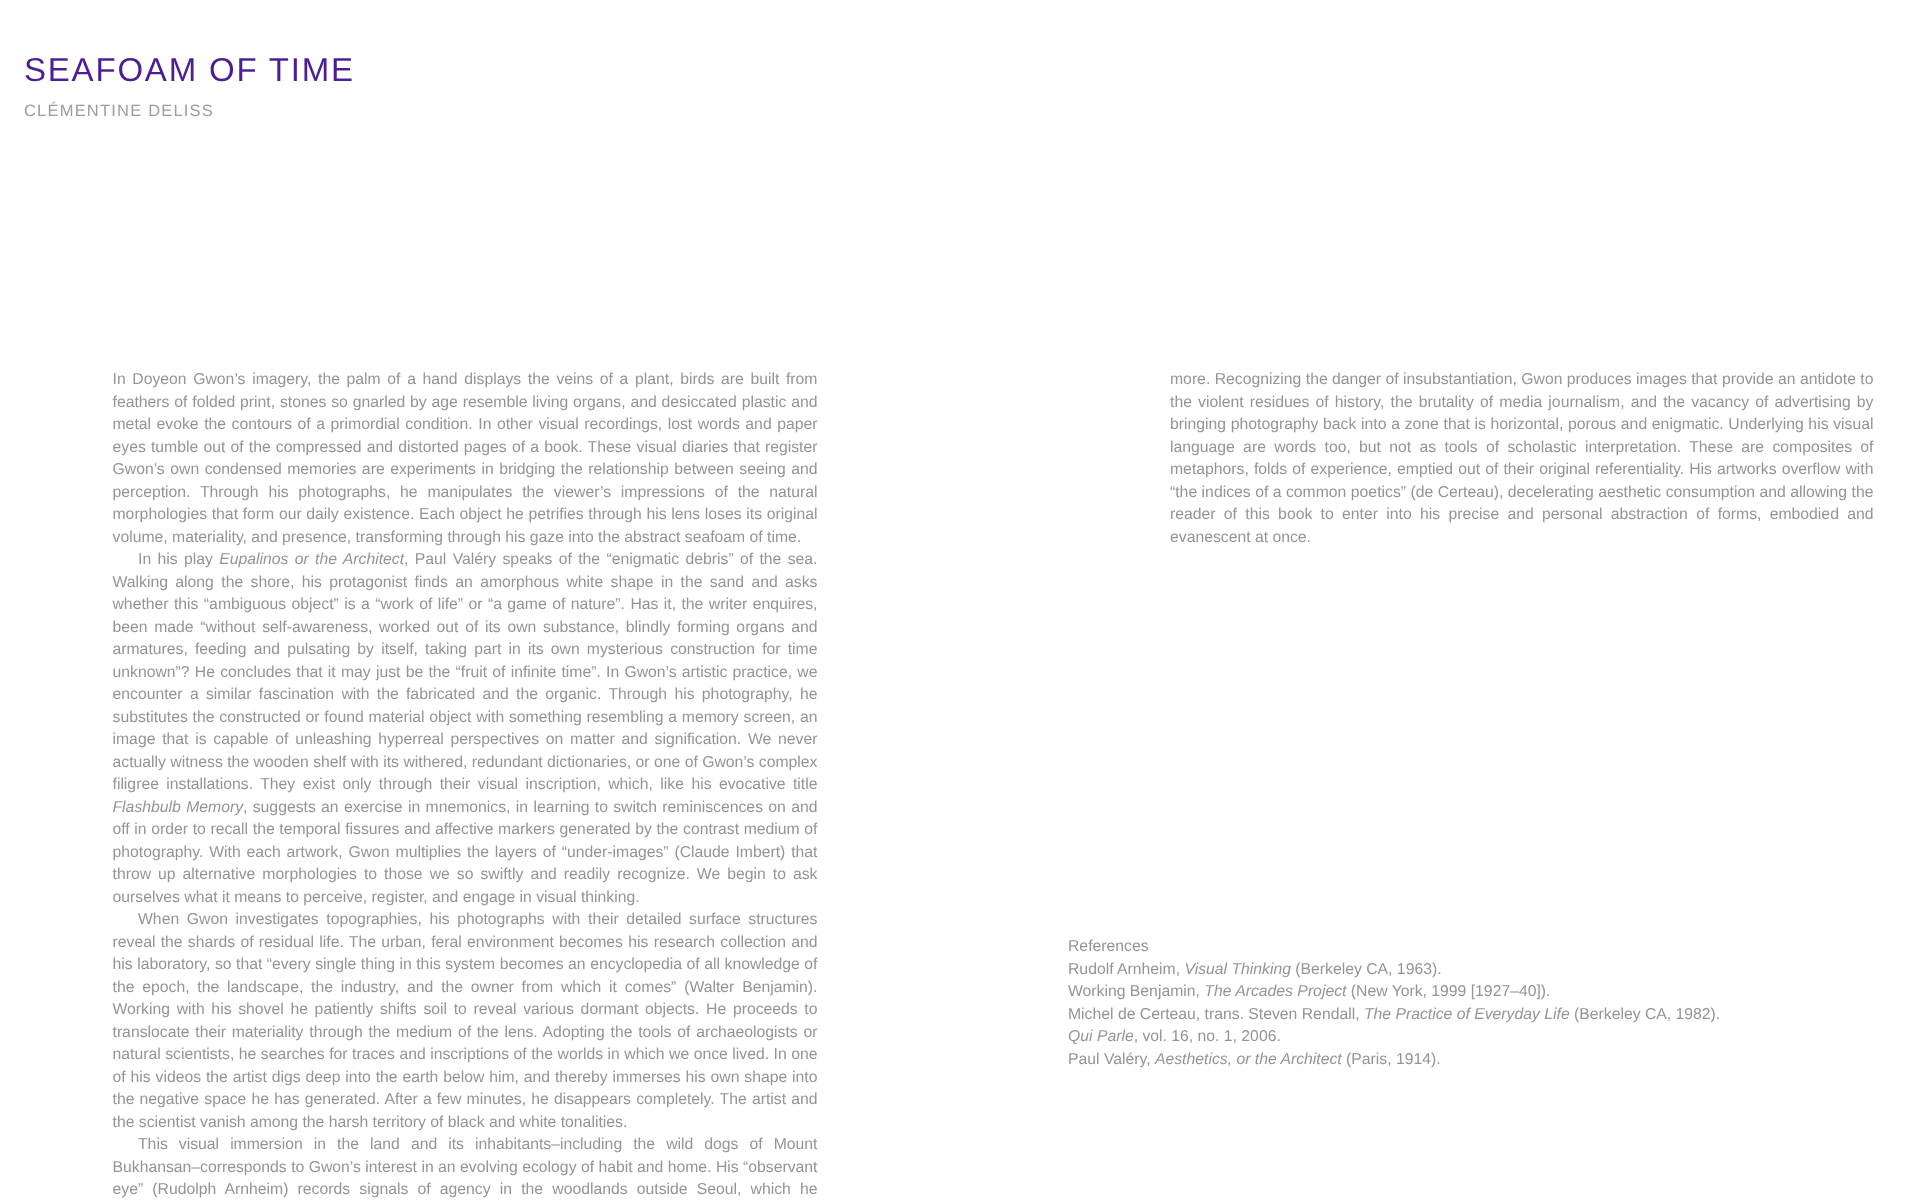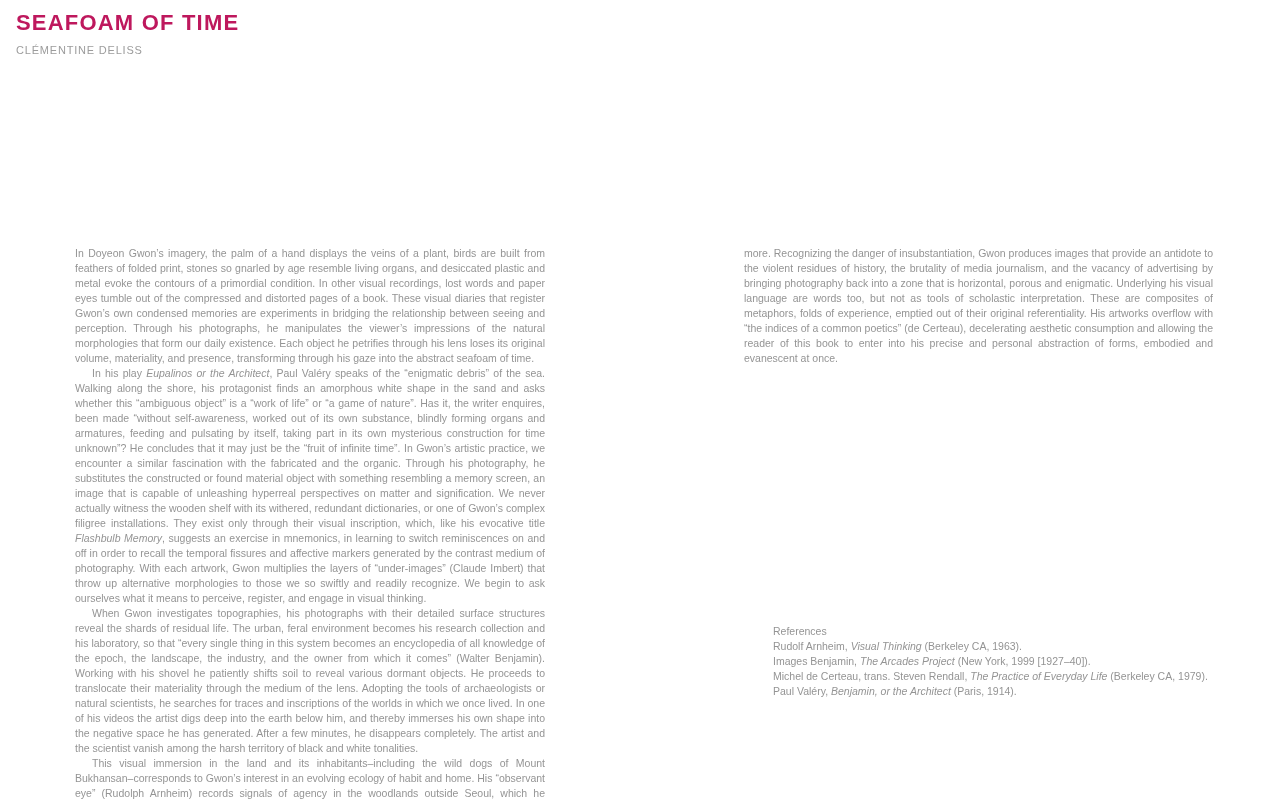--- a/index.html
+++ b/index.html
@@ -19,25 +19,26 @@
     inset: 0;
     background: #ffffff;
   }
   .masthead {
     position: absolute;
     left: 16px;
     top: 11px;
   }
   .title {
     font-size: 22px;
-    font-weight: 700;
+    font-weight: 400;
     letter-spacing: 1.2px;
-    color: #be185d;
+    color: #4c1d95;
     line-height: 1.1;
     white-space: nowrap;
+    margin-top: 24px;
   }
   .author {
     margin-top: 9px;
     font-size: 11px;
     font-weight: 400;
     letter-spacing: 0.8px;
     color: #9c9c9c;
     white-space: nowrap;
   }
   .col {
@@ -45,35 +46,35 @@
     color: #949494;
     font-size: 10.5px;
     line-height: 15px;
   }
   .col-left {
     left: 75px;
     top: 246px;
     width: 470px;
   }
   .col-right {
-    left: 744px;
+    left: 780px;
     top: 246px;
     width: 469px;
   }
   .col p {
     margin: 0;
     text-align: justify;
     text-justify: inter-word;
   }
   .col p.indent {
     text-indent: 17px;
   }
   .references {
     position: absolute;
-    left: 773px;
+    left: 712px;
     top: 624px;
     width: 469px;
     color: #949494;
     font-size: 10.5px;
     line-height: 15px;
   }
   .references p {
     margin: 0;
     text-align: left;
   }
@@ -99,18 +100,19 @@
     <p class="indent"><span>This visual immersion in the land and its inhabitants–including the wild dogs of Mount Bukhansan–corresponds to Gwon’s interest in an evolving ecology of habit and home. His “observant eye” (Rudolph Arnheim) records signals of agency in the woodlands outside Seoul, which he transforms through his finely crafted archaeology of perception. When, in a digital epoch, things are nothing more than virtual apparitions, we have to re-learn how to apprehend corporeal presence once</span></p>
   </section>
 
   <section class="col col-right">
     <p><span>more. Recognizing the danger of insubstantiation, Gwon produces images that provide an antidote to the violent residues of history, the brutality of media journalism, and the vacancy of advertising by bringing photography back into a zone that is horizontal, porous and enigmatic. Underlying his visual language are words too, but not as tools of scholastic interpretation. These are composites of metaphors, folds of experience, emptied out of their original referentiality. His artworks overflow with “the indices of a common poetics” (de Certeau), decelerating aesthetic consumption and allowing the reader of this book to enter into his precise and personal abstraction of forms, embodied and evanescent at once.</span></p>
   </section>
 
   <section class="references">
     <p>References</p>
     <p><span>Rudolf Arnheim, </span><span class="it">Visual Thinking</span><span> (Berkeley CA, 1963).</span></p>
-    <p><span>Images Benjamin, </span><span class="it">The Arcades Project</span><span> (New York, 1999 [1927–40]).</span></p>
-    <p><span>Michel de Certeau, trans. Steven Rendall, </span><span class="it">The Practice of Everyday Life</span><span> (Berkeley CA, 1979).</span></p>
-    <p><span>Paul Valéry, </span><span class="it">Benjamin, or the Architect</span><span> (Paris, 1914).</span></p>
+    <p><span>Working Benjamin, </span><span class="it">The Arcades Project</span><span> (New York, 1999 [1927–40]).</span></p>
+    <p><span>Michel de Certeau, trans. Steven Rendall, </span><span class="it">The Practice of Everyday Life</span><span> (Berkeley CA, 1982).</span></p>
+    <p><span class="it">Qui Parle</span><span>, vol. 16, no. 1, 2006.</span></p>
+    <p><span>Paul Valéry, </span><span class="it">Aesthetics, or the Architect</span><span> (Paris, 1914).</span></p>
   </section>
 
 </div>
 
 </body></html>

